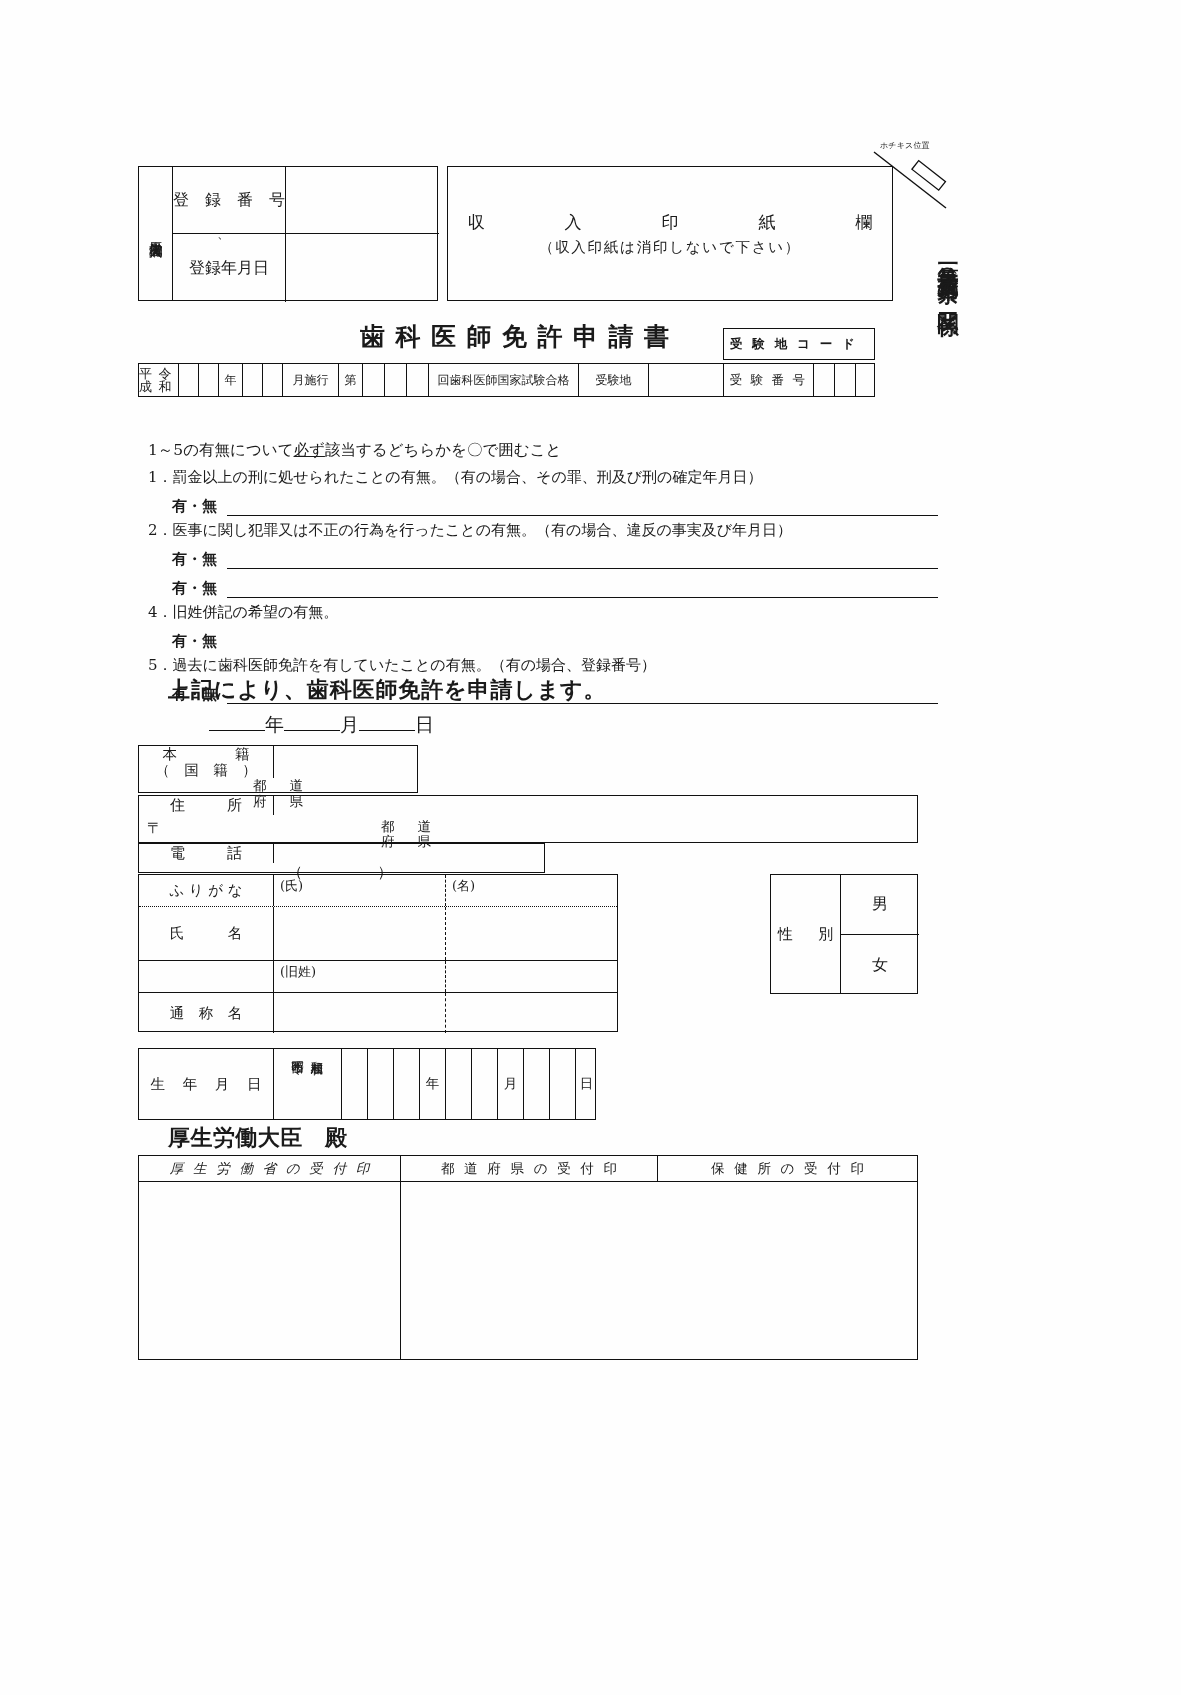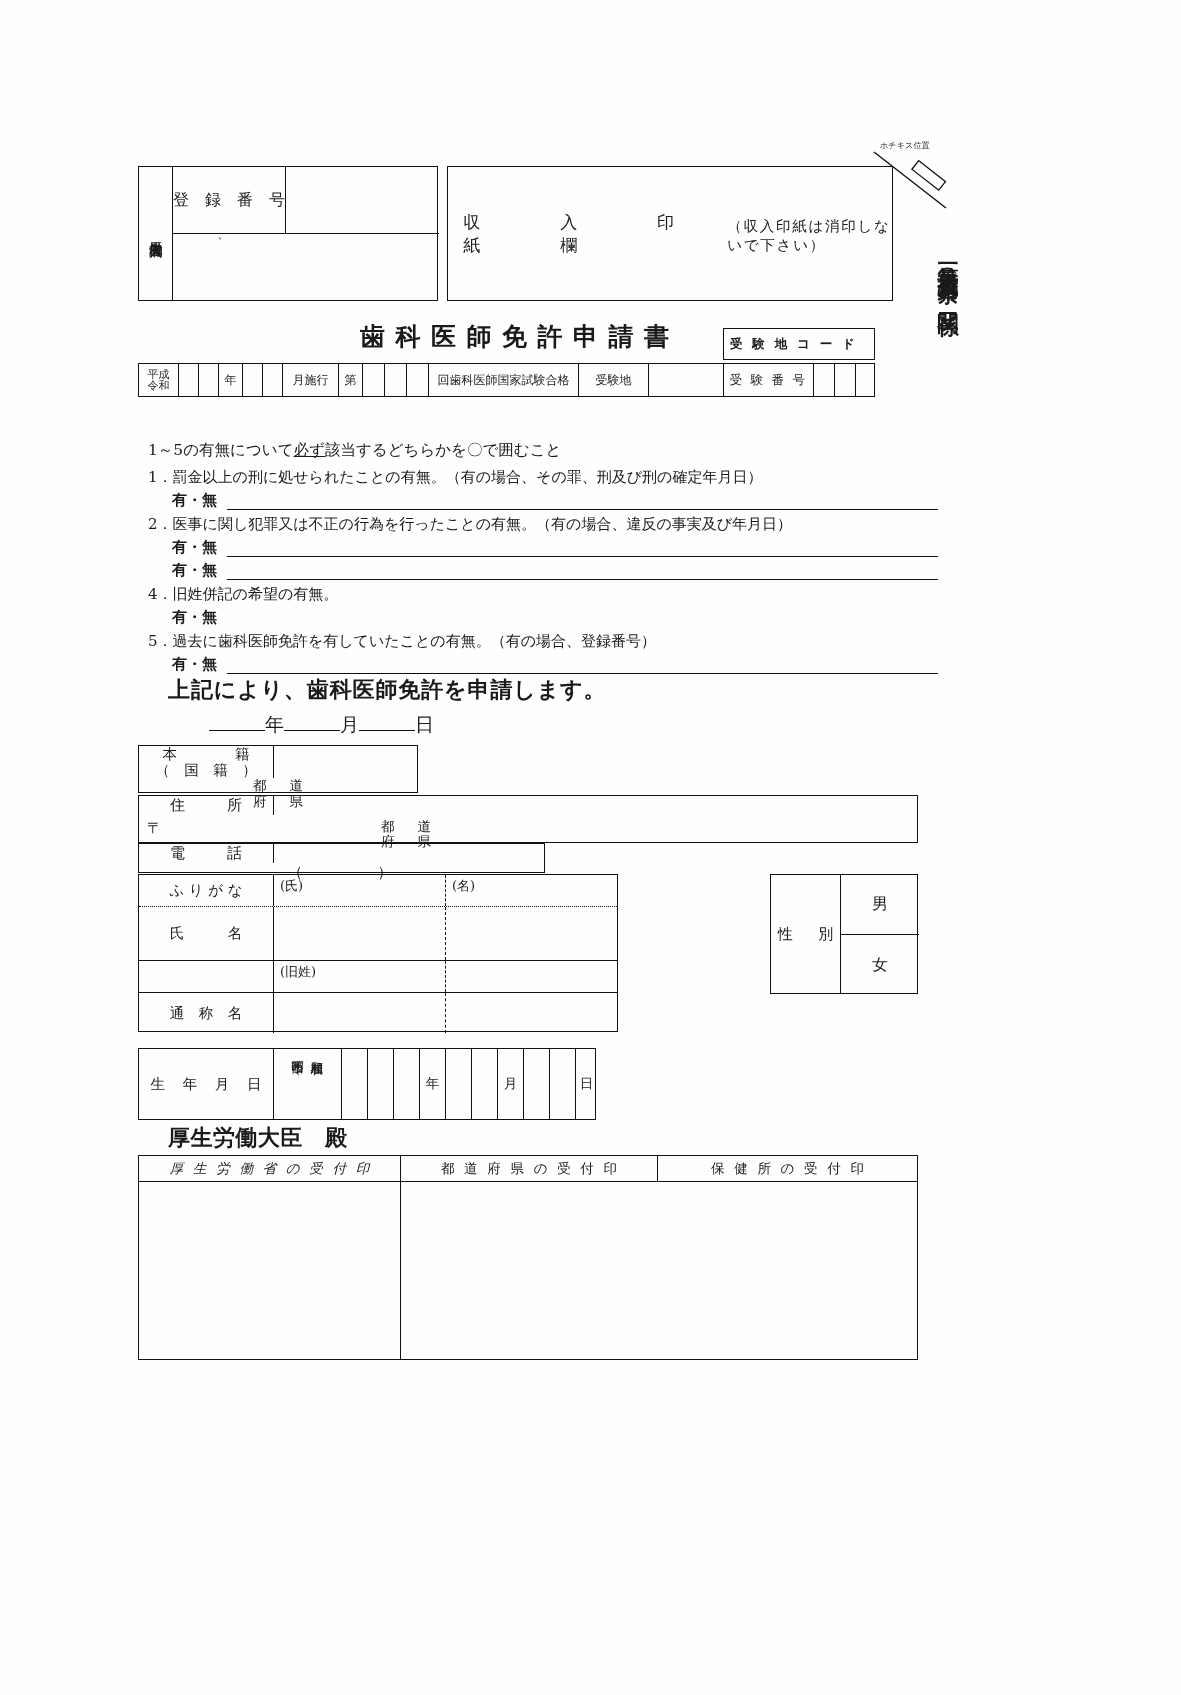--- a/index.html
+++ b/index.html
@@ -53,28 +53,28 @@
 
   
   #codebox{left:723px;top:328px;width:152px;height:32px;font-weight:bold;}
   #codebox .cl{font-size:12.5px;letter-spacing:.22em;}
 
   
   #examrow{left:138px;top:363px;width:737px;height:34px;}
   #examrow .c{position:absolute;top:0;height:100%;border-right:1px solid #111;box-sizing:border-box;
       display:flex;align-items:center;justify-content:center;font-size:12px;}
   #examrow .c:last-child{border-right:none;}
-  #examrow .era{flex-direction:column;line-height:1.0;font-size:11px;align-items:center;}
+  #examrow .era{flex-direction:row;line-height:1.0;font-size:13px;align-items:center;}
 
   
   #instr{left:148px;top:440px;width:790px;}
   #instr .lead{font-size:15.5px;margin-bottom:7px;}
   #instr .lead u{text-decoration:underline;}
   .q{font-size:15px;margin-top:5px;}
-  .ans{font-size:15px;font-weight:700;margin-top:4px;display:flex;align-items:flex-end;}
+  .ans{font-size:15px;font-weight:700;margin-top:10px;display:flex;align-items:flex-end;}
   .ans .yn{flex:0 0 auto;}
   .ans .ln{flex:1 1 auto;border-bottom:1.4px solid #111;margin-left:10px;height:15px;}
   .ans.noline .ln{border-bottom:none;}
 
   
   #decl{left:168px;top:675px;font-size:22px;font-weight:700;letter-spacing:.04em;}
   #dateline{left:209px;top:712px;font-size:19px;}
   #dateline .u{display:inline-block;width:56px;border-bottom:1.2px solid #111;}
   .cell{box-sizing:border-box;display:flex;align-items:center;}
 
@@ -143,24 +143,28 @@
 <div class="page">
 
   <div class="abs box" id="tl">
     <div class="lab">
       <span>厚生労働省記入欄</span>
     </div>
     <div class="r r1">
       <div class="rl ctr">登　録　番　号</div>
       <div class="rv"></div>
     </div>
+    <div class="r r2">
+      <div class="rl ctr">登録年月日</div>
+      <div class="rv"></div>
+    </div>
     <div class="abs" style="left:78px;top:58px;font-size:13px;">、</div>
   </div>
 
-  <div class="abs box ctr" id="stamp" style="flex-direction:row;">
+  <div class="abs box ctr" id="stamp" style="flex-direction:column;">
     <div class="t1">収　　入　　印　　紙　　欄</div>
     <div class="t2">（収入印紙は消印しないで下さい）</div>
   </div>
 
   <div class="abs" id="staple">
     <div class="txt">ホチキス位置</div>
     <svg width="80" height="62">
       <line x1="2" y1="4" x2="74" y2="60" stroke="#111" stroke-width="1.4"></line>
       <rect x="40" y="22" width="34" height="11" fill="none" stroke="#111" stroke-width="1.3" transform="rotate(38 57 27)"></rect>
     </svg>

